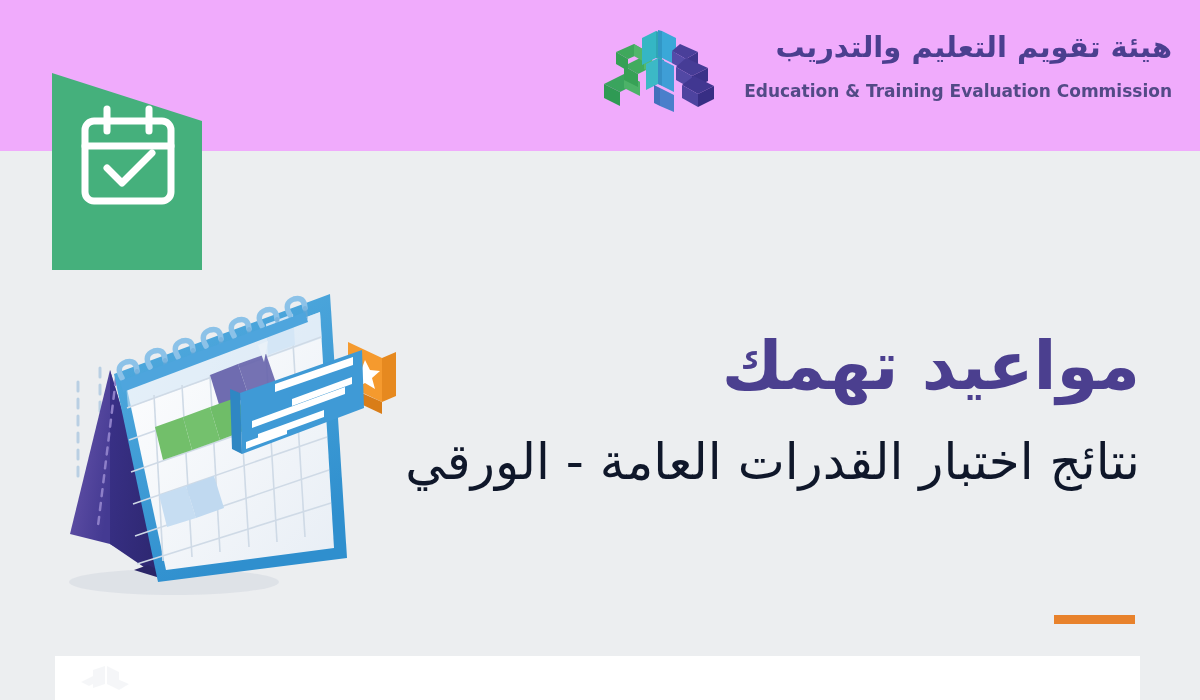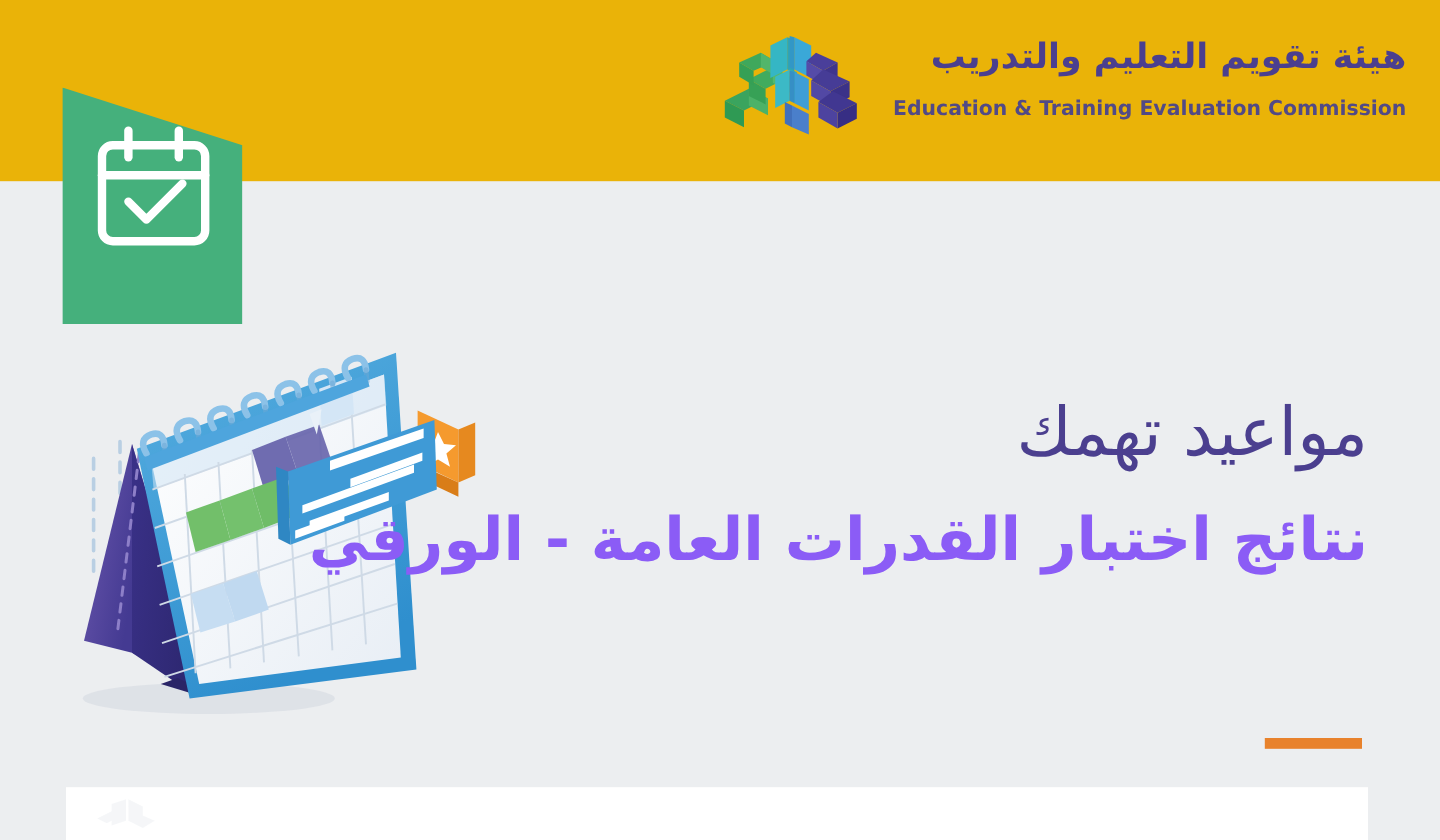--- a/index.html
+++ b/index.html
@@ -25,21 +25,21 @@
     overflow: hidden;
   }
 
   
   .header-band {
     position: absolute;
     left: 0;
     top: 0;
     width: 1200px;
     height: 151px;
-    background: #eab308;
+    background: #f0abfc;
     text-decoration: underline;
   }
 
   .brand {
     position: absolute;
     right: 28px;
     top: 26px;
     display: flex;
     flex-direction: row-reverse;
     align-items: flex-start;
@@ -89,31 +89,31 @@
   
   .headline-wrap {
     position: absolute;
     right: 60px;
     top: 330px;
     width: 860px;
     text-align: right;
     direction: rtl;
   }
   .headline {
-    font-size: 56px;
-    font-weight: normal;
+    font-size: 67px;
+    font-weight: bold;
     color: #4b3f8f;
     line-height: 1.1;
     margin: 0;
     white-space: nowrap;
   }
   .subheadline {
     font-size: 50px;
-    font-weight: bold;
-    color: #8b5cf6;
+    font-weight: normal;
+    color: #0f172a;
     line-height: 1.15;
     margin: 30px 0 0 0;
     white-space: nowrap;
     text-align: right;
   }
   .accent-bar {
     position: absolute;
     right: 65px;
     top: 615px;
     width: 81px;

